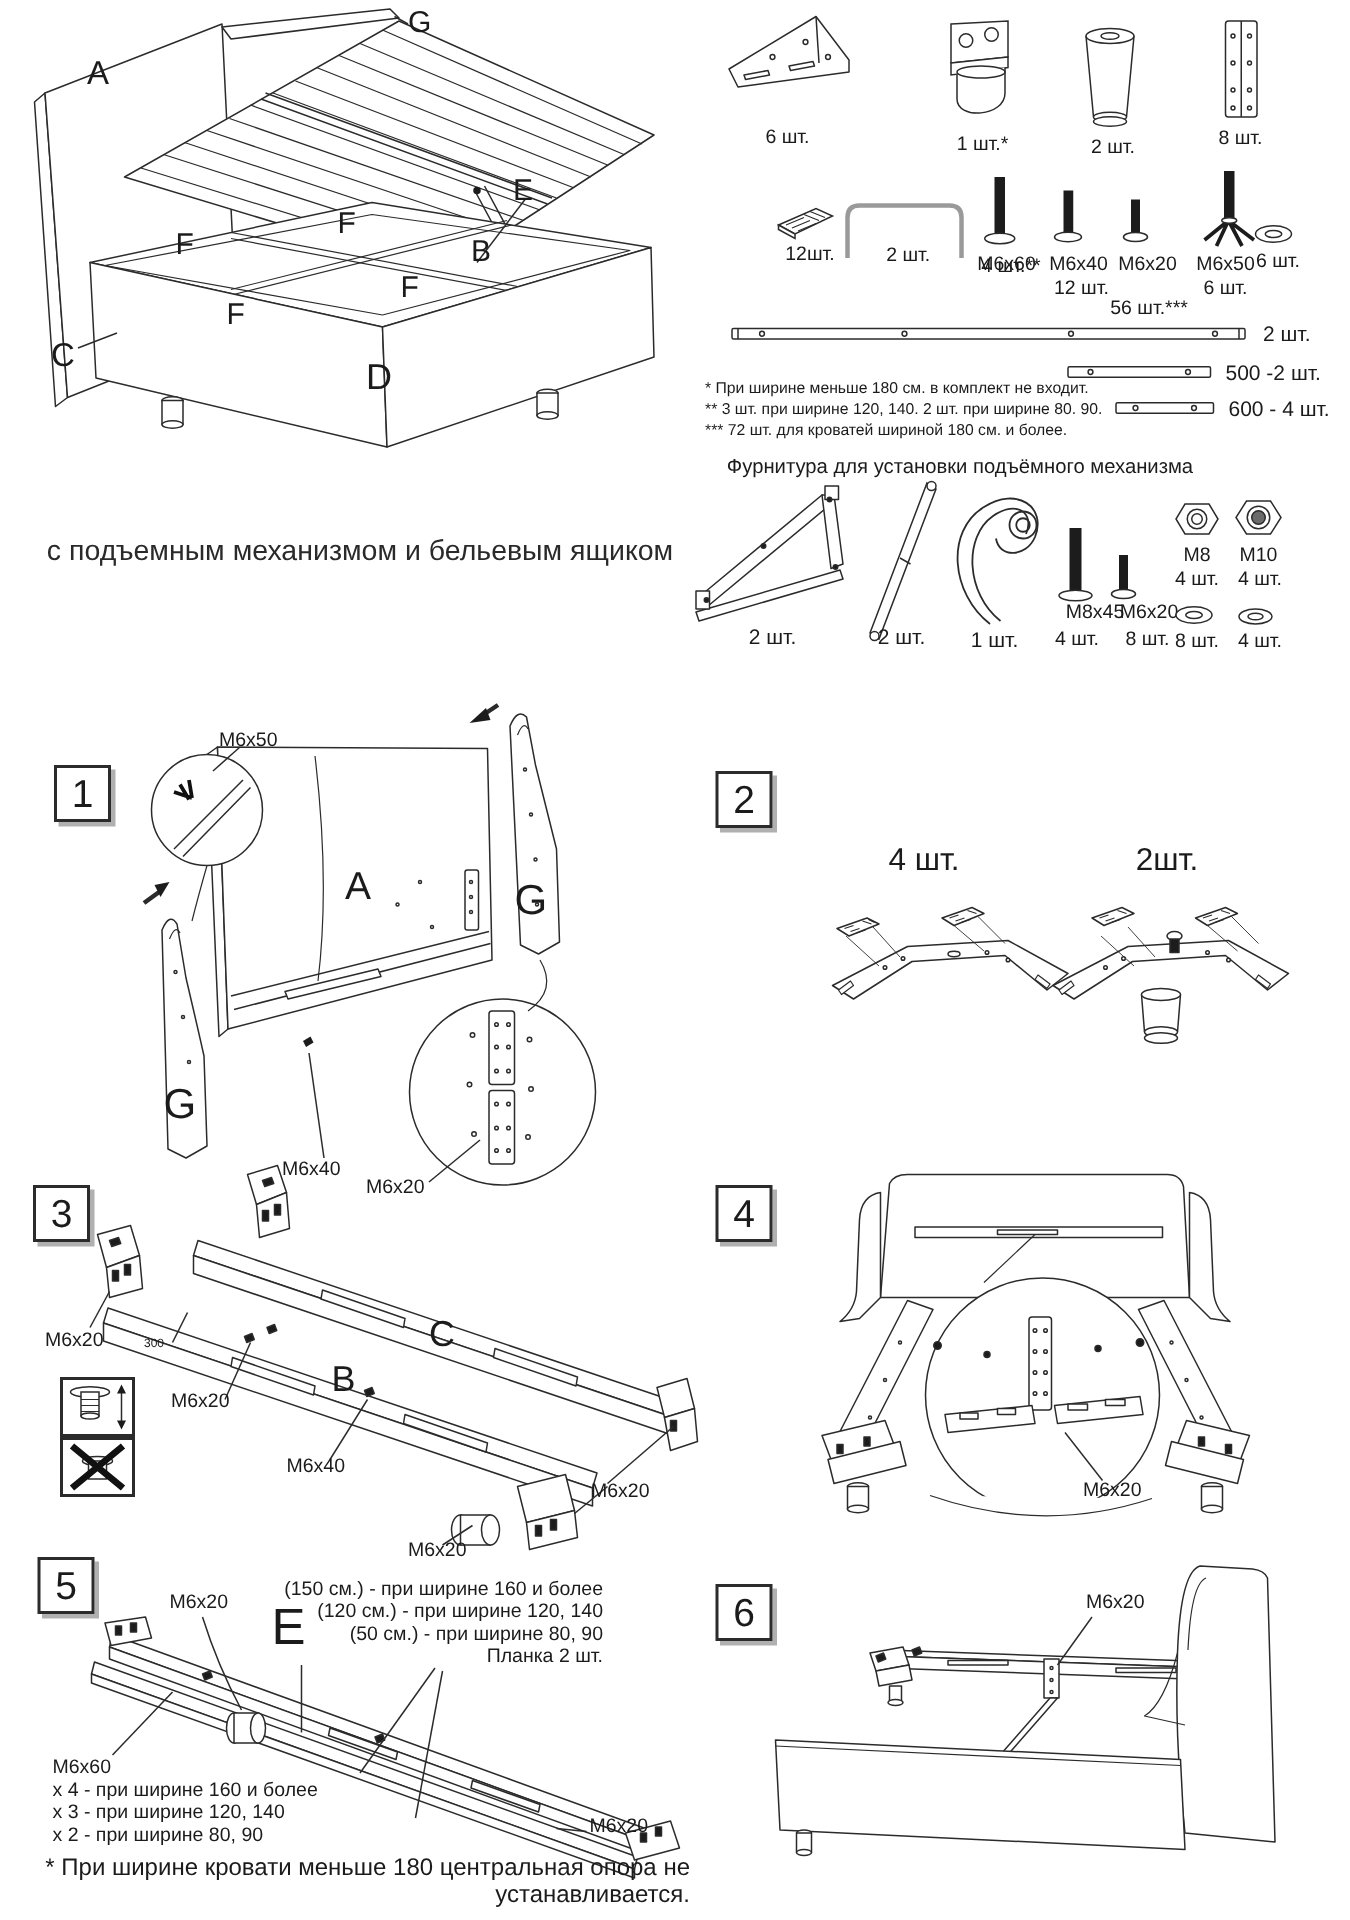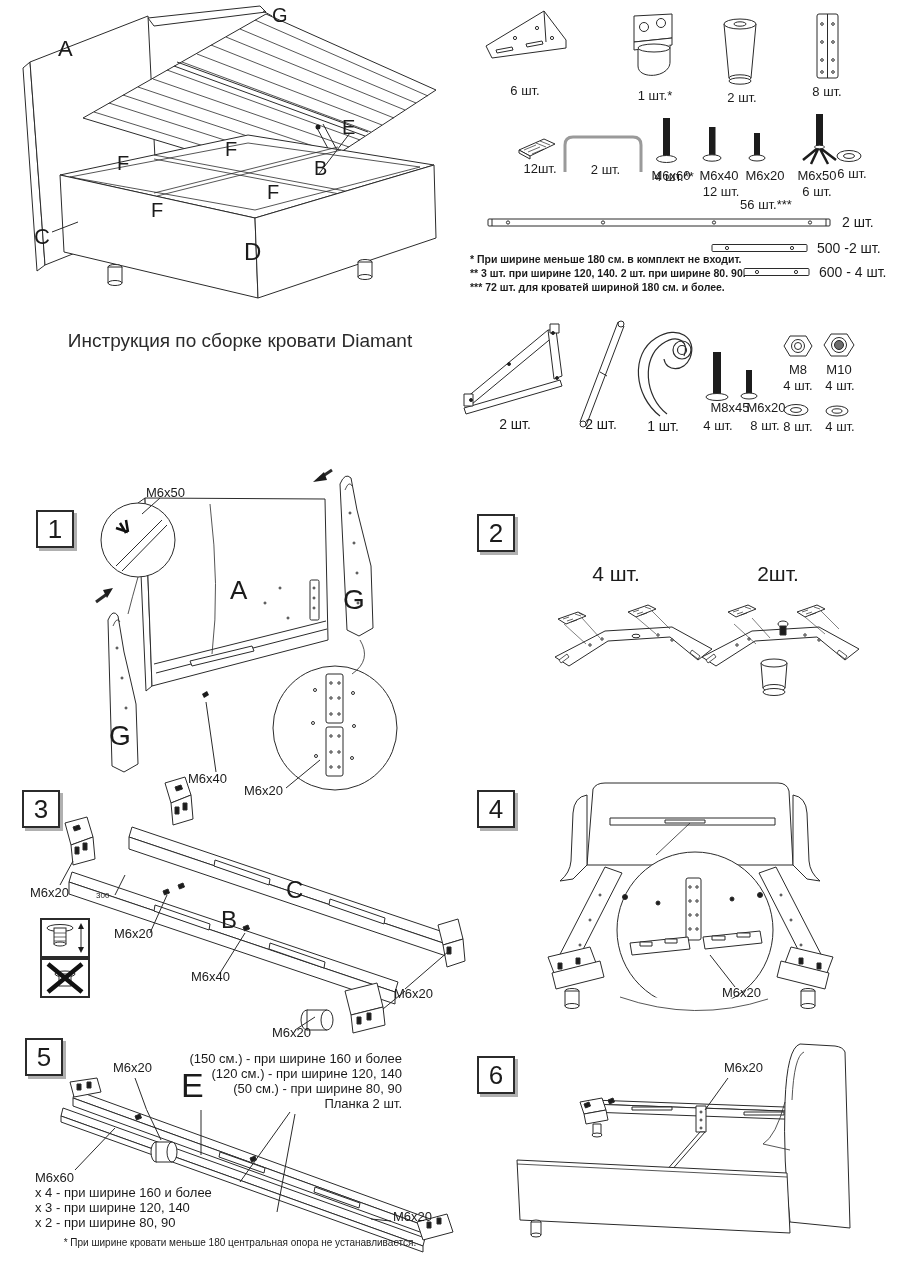--- a/index.html
+++ b/index.html
@@ -10,28 +10,28 @@
   .lbl{position:absolute;font-size:13px;line-height:1.15;color:#1b1b1b;white-space:nowrap;}
   .ctr{text-align:center;}
   .rt{text-align:right;}
   .big20{font-size:20px;}
   .big22{font-size:22px;}
   .big24{font-size:24px;}
   .big26{font-size:26px;}
   .big28{font-size:28px;}
   .big34{font-size:34px;}
   .qty14{font-size:14px;}
-  .note{font-size:10.5px;font-weight:bold;}
+  .note{font-size:10.5px;font-weight:normal;}
   .title{position:absolute;font-size:19px;color:#2a2a2a;}
   .stepbox{position:absolute;width:34px;height:34px;border:2px solid #2b2b2b;background:#fff;
            box-shadow:3px 3px 0 #b0b0b0;display:flex;align-items:center;justify-content:center;
            font-size:26px;color:#1b1b1b;}
   .iconbox{position:absolute;width:46px;height:36px;border:2px solid #2b2b2b;background:#fff;}
   .s5txt{position:absolute;font-size:13px;white-space:nowrap;}
-  .foot{position:absolute;font-size:10px;}
+  .foot{position:absolute;font-size:16px;text-align:right;}
   .dim{position:absolute;font-size:8px;}
 </style>
 </head>
 <body>
 
 <div class="page">
 
   <svg class="abs" style="left:20px;top:0" width="436" height="312" viewBox="0 0 436 312">
     <g stroke="#2b2b2b" stroke-width="1" fill="none" stroke-linejoin="round">
 
@@ -71,21 +71,21 @@
   <div class="lbl big22" style="left:58px;top:36px">A</div>
   <div class="lbl big20" style="left:342px;top:116px">E</div>
   <div class="lbl big20" style="left:117px;top:152px">F</div>
   <div class="lbl big20" style="left:225px;top:138px">F</div>
   <div class="lbl big20" style="left:314px;top:157px">B</div>
   <div class="lbl big20" style="left:267px;top:181px">F</div>
   <div class="lbl big20" style="left:151px;top:199px">F</div>
   <div class="lbl big22" style="left:34px;top:224px">C</div>
   <div class="lbl big24" style="left:244px;top:238px">D</div>
 
-  <div class="title ctr" style="left:20px;top:330px;width:440px">Инструкция по сборке кровати Diamant</div>
+  <div class="title ctr" style="left:20px;top:357px;width:440px">с подъемным механизмом и бельевым ящиком</div>
 
   <svg class="abs" style="left:482px;top:8px" width="92" height="70" viewBox="0 0 92 70">
     <g stroke="#2b2b2b" stroke-width="1" fill="#fff" stroke-linejoin="round">
       <polygon points="4,38 62,3 84,32 84,40 10,50"></polygon>
       <line x1="62" y1="3" x2="64" y2="34"></line>
       <path d="M14,42 l16,-3 l1,3 l-16,3 Z M44,36 l16,-3 l1,3 l-16,3 Z"></path>
       <circle cx="33" cy="30" r="1.6"></circle>
         <circle cx="55" cy="20" r="1.6"></circle>
         <circle cx="70" cy="30" r="1.6"></circle>
     </g>
@@ -197,20 +197,21 @@
       <circle cx="13" cy="6" r="1.6"></circle>
         <circle cx="52" cy="6" r="1.6"></circle>
     </g>
   </svg>
   <div class="lbl qty14" style="left:819px;top:264px">600 - 4 шт.</div>
 
   <div class="lbl note" style="left:470px;top:253px">* При ширине меньше 180 см. в комплект не входит.</div>
   <div class="lbl note" style="left:470px;top:267px">** 3 шт. при ширине 120, 140. 2 шт. при ширине 80. 90.</div>
   <div class="lbl note" style="left:470px;top:281px">*** 72 шт. для кроватей шириной 180 см. и более.</div>
 
+  <div class="lbl ctr" style="left:455px;top:303px;width:370px;font-size:13.5px">Фурнитура для установки подъёмного механизма</div>
 
   <svg class="abs" style="left:464px;top:322px" width="108" height="92" viewBox="0 0 108 92">
     <g stroke="#2b2b2b" stroke-width="1" fill="#fff" stroke-linejoin="round">
       <polygon points="2,76 84,8 90,14 8,82"></polygon>
       <polygon points="84,8 92,8 98,54 90,57"></polygon>
       <polygon points="0,86 96,58 98,64 2,92"></polygon>
       <rect x="0" y="72" width="9" height="12"></rect>
       <rect x="86" y="2" width="9" height="9"></rect>
       <circle cx="7" cy="78" r="1.5" fill="#1c1c1c"></circle>
         <circle cx="89" cy="11" r="1.5" fill="#1c1c1c"></circle>

